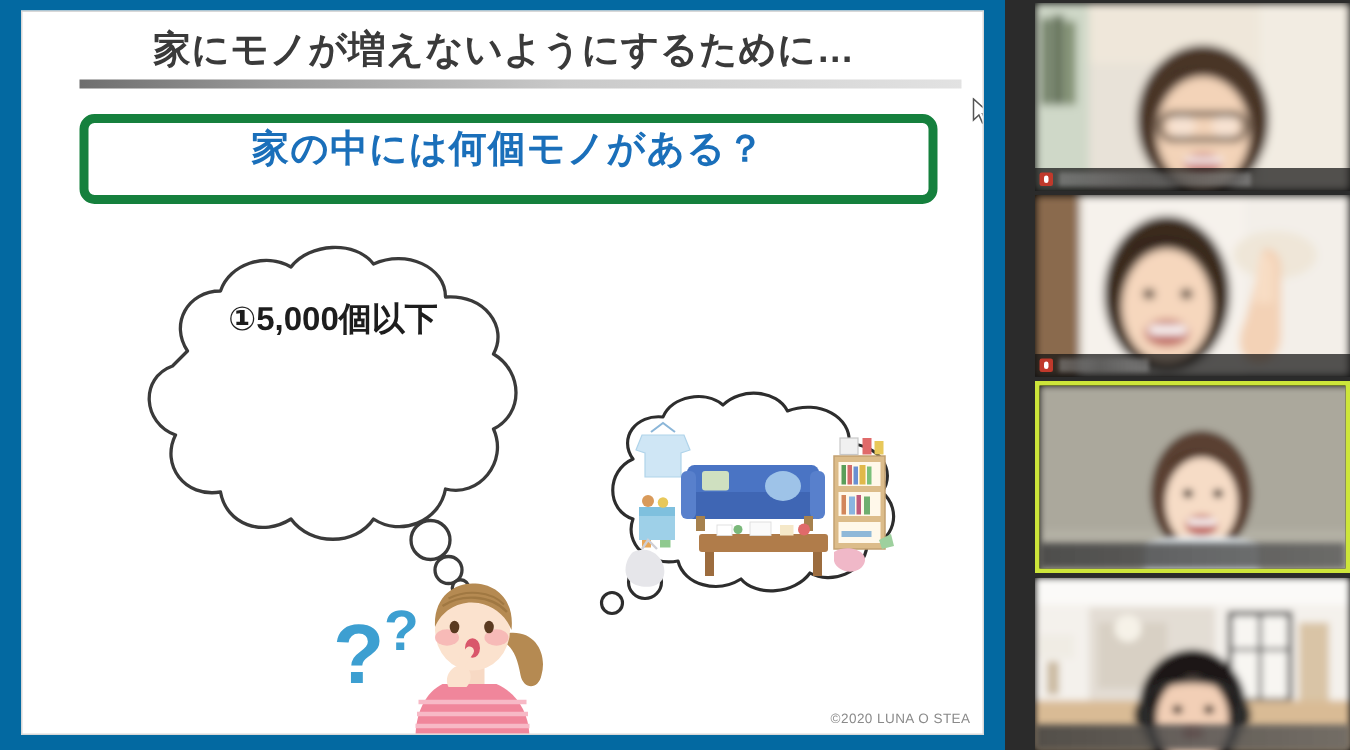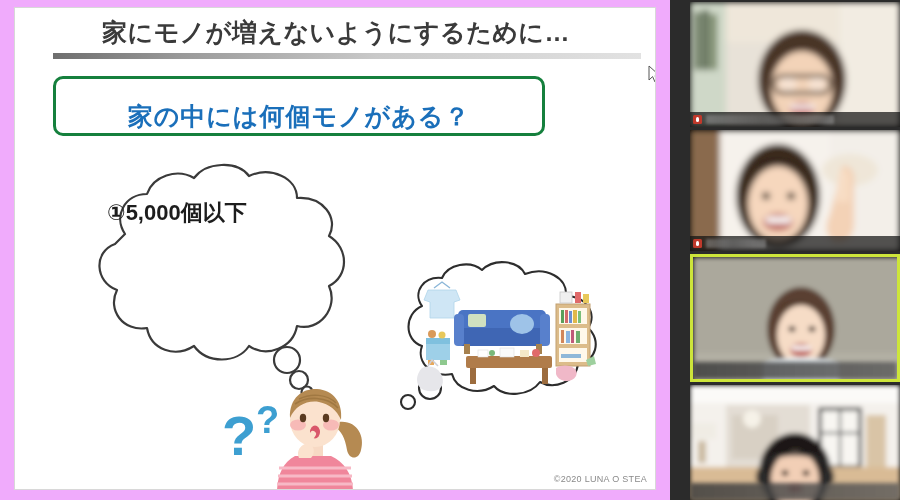--- a/index.html
+++ b/index.html
@@ -4,49 +4,49 @@
 <style>
   html,body{margin:0;padding:0;}
   body{
     width:900px;height:500px;overflow:hidden;
     background:#ffffff;
     font-family:"Liberation Sans","DejaVu Sans",sans-serif;
   }
   .screen{position:relative;width:900px;height:500px;background:#ffffff;}
 
   
-  .slide-area{position:absolute;left:0;top:0;width:670px;height:500px;background:#f0abfc;}
+  .slide-area{position:absolute;left:0;top:0;width:670px;height:500px;background:#0369a1;}
   .slide{
     position:absolute;left:14px;top:7px;width:642px;height:483px;
     background:#ffffff;border:1px solid #d8d8d8;box-sizing:border-box;overflow:hidden;
   }
   .slide-title{
     position:absolute;left:0;top:8px;width:642px;text-align:center;
     font-size:25px;font-weight:bold;color:#3a3a3a;letter-spacing:0.5px;
     white-space:nowrap;
   }
   .title-rule{
     position:absolute;left:38px;top:45px;width:588px;height:6px;
     background:linear-gradient(to right,#6e6e6e 0%,#9a9a9a 22%,#c9c9c9 55%,#e2e2e2 100%);
   }
   .question-box{
-    position:absolute;left:38px;top:68px;width:492px;height:60px;
-    border:3px solid #15803d;border-radius:10px;background:#ffffff;
-    display:flex;align-items:flex-end;justify-content:center;box-sizing:border-box;
+    position:absolute;left:38px;top:68px;width:572px;height:60px;
+    border:6px solid #15803d;border-radius:10px;background:#ffffff;
+    display:flex;align-items:flex-start;justify-content:center;box-sizing:border-box;
   }
   .question-text{
     font-size:25px;font-weight:bold;color:#1a6fba;letter-spacing:1px;white-space:nowrap;
   }
 
   
   .bubble-wrap{position:absolute;left:46px;top:148px;width:310px;height:250px;}
   .bubble-wrap svg{position:absolute;left:0;top:0;}
   .answers{
     position:absolute;left:46px;top:44px;width:230px;
-    display:flex;flex-direction:column;gap:3px;justify-content:center;
+    display:flex;flex-direction:row;gap:3px;justify-content:center;
   }
   .answer-line{
     font-size:22px;font-weight:bold;color:#1d1d1d;white-space:nowrap;line-height:1.18;
   }
 
   
   .room-wrap{position:absolute;left:355px;top:248px;width:250px;height:160px;}
   .room-wrap svg{position:absolute;left:0;top:0;}
 
   

